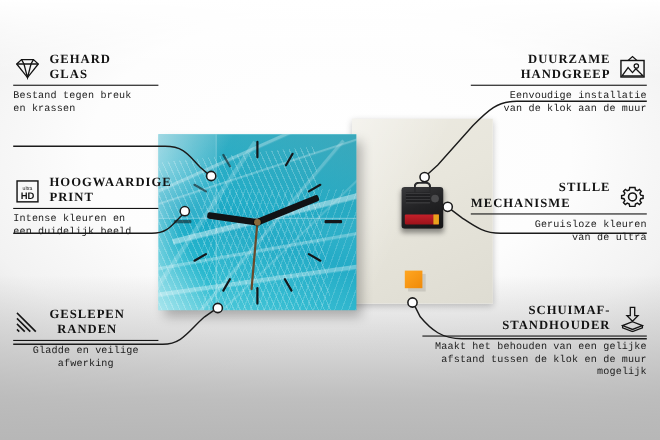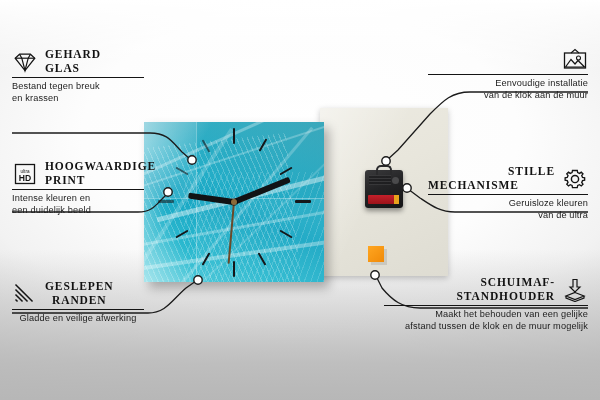--- a/index.html
+++ b/index.html
@@ -128,21 +128,21 @@
   
   .feat{position:absolute;}
   .feat .head{display:flex;align-items:center;gap:7px;}
   .feat .title{
     font-family:"Liberation Serif",serif;
     font-weight:bold;font-size:11.5px;letter-spacing:.9px;color:#121212;
     line-height:13.5px;text-transform:uppercase;
   }
   .feat .rule{height:1.4px;background:#141414;margin-top:2px;}
   .feat .sub{
-    font-family:Liberation Sans, sans-serif;
+    font-family:Liberation Mono, monospace;
     font-size:9.2px;line-height:11.2px;color:#1c1c1c;margin-top:3px;letter-spacing:.15px;
   }
   .feat.left .head{flex-direction:row;}
   .feat.right .head{flex-direction:row;justify-content:flex-end;}
   .feat.right .title{text-align:right;}
   .feat.right .sub{text-align:right;}
   .icn{width:26px;height:24px;flex:0 0 26px;display:block;}
 
   
   #wires{position:absolute;left:0;top:0;width:600px;height:400px;pointer-events:none;}
@@ -285,20 +285,24 @@
         <span class="title" style="display:block">GESLEPEN</span>
         <span class="title" style="display:block">RANDEN</span>
       </span>
     </div>
     <div class="rule" style="width:132px;"></div>
     <div class="sub">Gladde en veilige afwerking</div>
   </div>
 
   <div class="feat right" style="right:12px;top:48px;width:160px;">
     <div class="head">
+      <span style="flex:1">
+        <span class="title" style="display:block;text-align:right">DUURZAME</span>
+        <span class="title" style="display:block;text-align:right">HANDGREEP</span>
+      </span>
       <span class="icn">
         <svg viewBox="0 0 26 24" width="26" height="24">
           <rect x="2.5" y="5" width="21" height="15" fill="none" stroke="#141414" stroke-width="1.3"></rect>
           <path d="M9,5 L13,1.5 L17,5" fill="none" stroke="#141414" stroke-width="1.1"></path>
           <circle cx="16.5" cy="10" r="2" fill="none" stroke="#141414" stroke-width="1.1"></circle>
           <path d="M3.5,19 L9,11.5 L13,16 L16,12.5 L22.5,19 Z" fill="none" stroke="#141414" stroke-width="1.2"></path>
         </svg>
       </span>
     </div>
     <div class="rule" style="width:160px;"></div>

